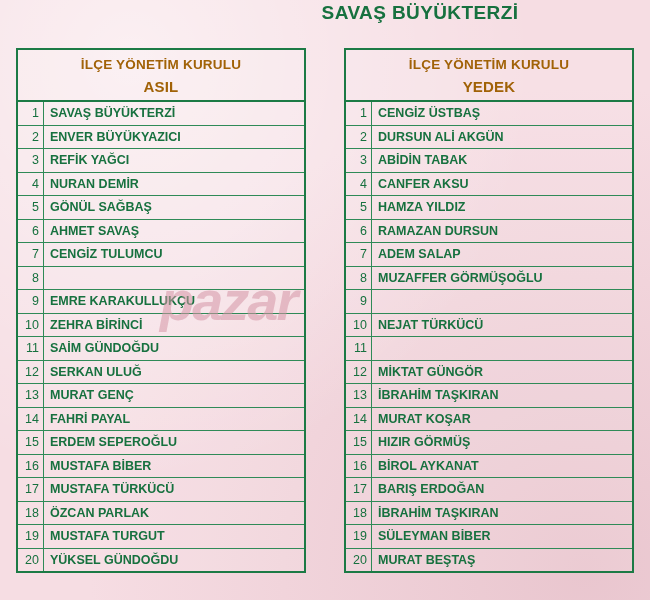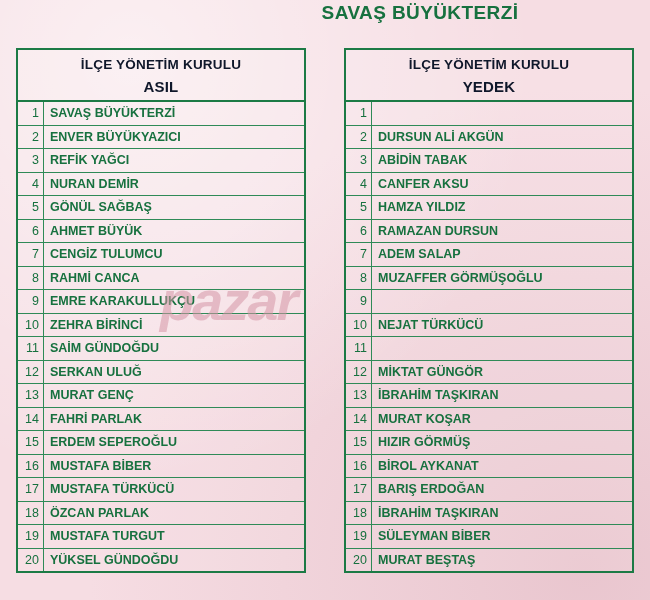--- a/index.html
+++ b/index.html
@@ -55,21 +55,21 @@
   }
   .col {
     flex: 1 1 0;
     border: 2px solid #1c7a45;
     box-sizing: border-box;
     background: rgba(255,255,255,0.10);
   }
   .col-head {
     padding: 7px 4px 5px 4px;
     text-align: center;
-    color: #0f172a;
+    color: #a16207;
     border-bottom: 2px solid #1c7a45;
   }
   .col-head .line1 {
     font-size: 13.5px;
     font-weight: bold;
     letter-spacing: 0.2px;
   }
   .col-head .line2 {
     font-size: 15px;
     font-weight: bold;
@@ -155,29 +155,28 @@
         <div class="row">
             <span class="num">4</span>
             <span class="name">NURAN DEMİR</span>
           </div>
         <div class="row">
             <span class="num">5</span>
             <span class="name">GÖNÜL SAĞBAŞ</span>
           </div>
         <div class="row">
             <span class="num">6</span>
-            <span class="name">AHMET BÜYÜK</span>
+            <span class="name">AHMET SAVAŞ</span>
           </div>
         <div class="row">
             <span class="num">7</span>
             <span class="name">CENGİZ TULUMCU</span>
           </div>
         <div class="row">
             <span class="num">8</span>
-            <span class="name">RAHMİ CANCA</span>
           </div>
         <div class="row">
             <span class="num">9</span>
             <span class="name">EMRE KARAKULLUKÇU</span>
           </div>
         <div class="row">
             <span class="num">10</span>
             <span class="name">ZEHRA BİRİNCİ</span>
           </div>
         <div class="row">
@@ -187,21 +186,21 @@
         <div class="row">
             <span class="num">12</span>
             <span class="name">SERKAN ULUĞ</span>
           </div>
         <div class="row">
             <span class="num">13</span>
             <span class="name">MURAT GENÇ</span>
           </div>
         <div class="row">
             <span class="num">14</span>
-            <span class="name">FAHRİ PARLAK</span>
+            <span class="name">FAHRİ PAYAL</span>
           </div>
         <div class="row">
             <span class="num">15</span>
             <span class="name">ERDEM SEPEROĞLU</span>
           </div>
         <div class="row">
             <span class="num">16</span>
             <span class="name">MUSTAFA BİBER</span>
           </div>
         <div class="row">
@@ -224,20 +223,21 @@
     </div>
 
     <div class="col">
       <div class="col-head">
         <div class="line1">İLÇE YÖNETİM KURULU</div>
         <div class="line2">YEDEK</div>
       </div>
       <div class="rows">
         <div class="row">
             <span class="num">1</span>
+            <span class="name">CENGİZ ÜSTBAŞ</span>
           </div>
         <div class="row">
             <span class="num">2</span>
             <span class="name">DURSUN ALİ AKGÜN</span>
           </div>
         <div class="row">
             <span class="num">3</span>
             <span class="name">ABİDİN TABAK</span>
           </div>
         <div class="row">

